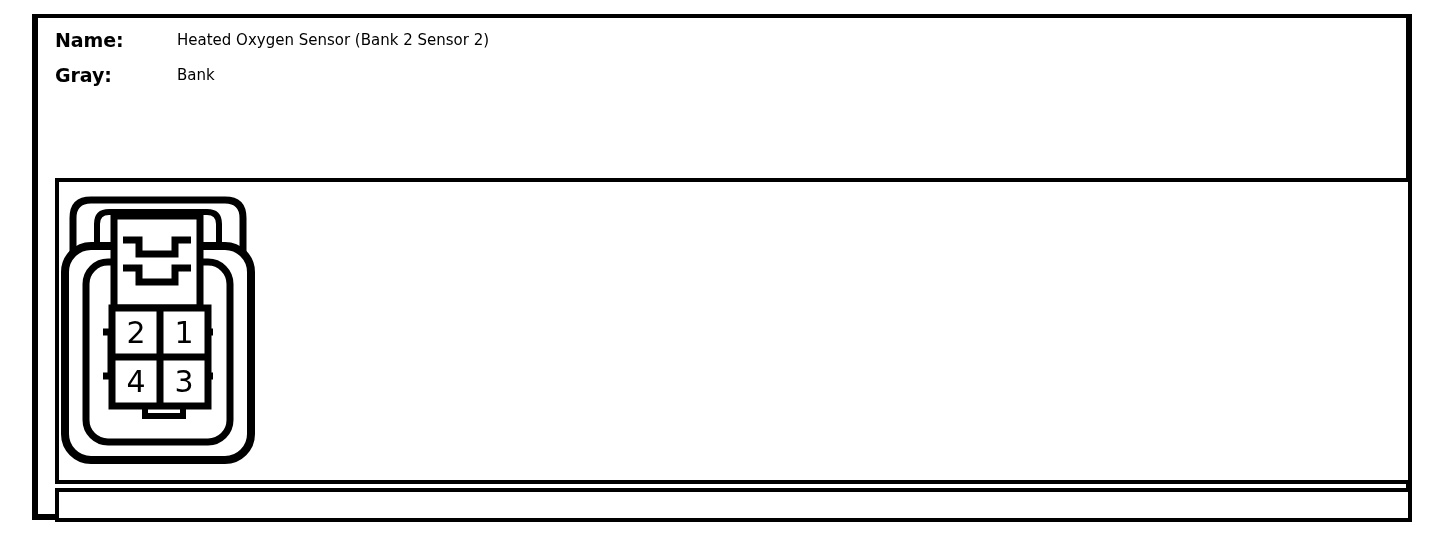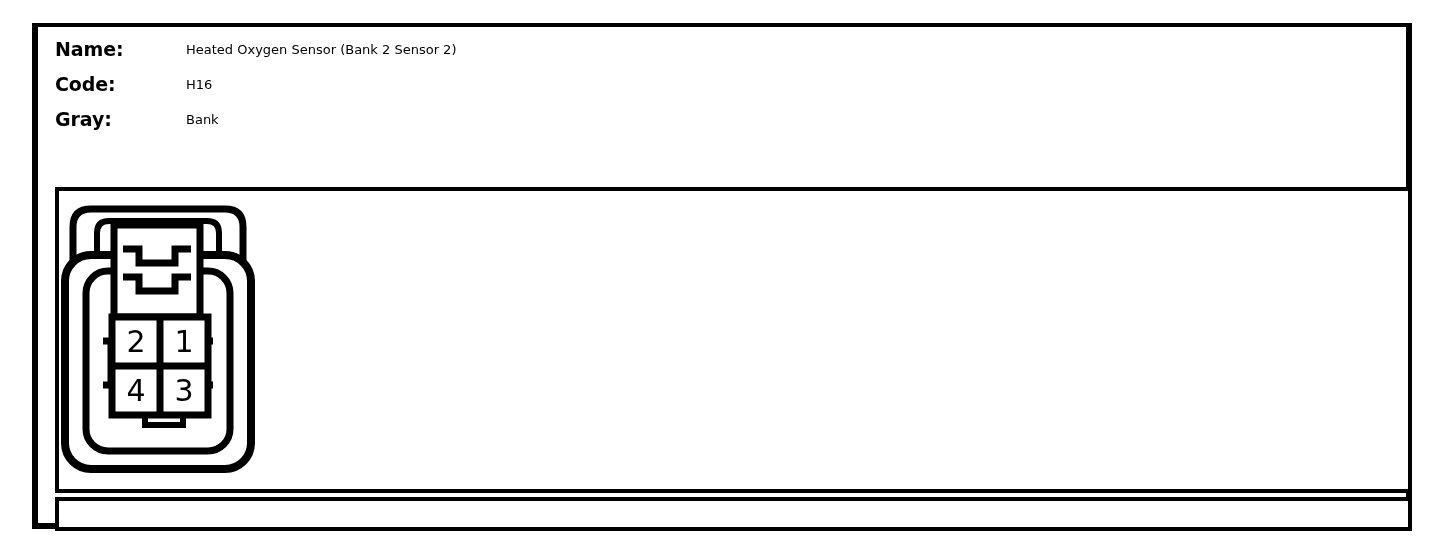--- a/index.html
+++ b/index.html
@@ -14,21 +14,21 @@
     font-family: "DejaVu Sans", "Liberation Sans", sans-serif;
     color: #000000;
     overflow: hidden;
     position: relative;
   }
 
   
   #connector-card {
     position: absolute;
     left: 32px;
-    top: 23px;
+    top: 14px;
     width: 1380px;
     height: 506px;
     box-sizing: border-box;
     border-left: 6px solid #000;
     border-top: 4px solid #000;
     border-right: 6px solid #000;
     border-bottom: 6px solid #000;
     background: #ffffff;
   }
 
@@ -46,24 +46,23 @@
   }
   .spec-label {
     width: 122px;
     font-weight: bold;
     font-size: 19px;
     line-height: 1;
     letter-spacing: -0.1px;
     white-space: nowrap;
   }
   .spec-value {
-    font-size: 13px;
+    font-size: 15px;
     line-height: 1;
     white-space: nowrap;
-    margin-left: 9px;
   }
 
   
   #diagram-panel {
     position: absolute;
     left: 17px;
     top: 160px;
     width: 1357px;
     height: 306px;
     box-sizing: border-box;
@@ -106,24 +105,20 @@
 
 <div id="connector-card">
 
   <div id="spec-table">
 
     <div class="spec-row">
       <div class="spec-label">Name:</div>
       <div class="spec-value">Heated Oxygen Sensor (Bank 2 Sensor 2)</div>
     </div>
 
-    <div class="spec-row">
-      <div class="spec-label">Code:</div>
-      <div class="spec-value">H16</div>
-    </div>
 
 
     <div class="spec-row">
       <div class="spec-label">Gray:</div>
       <div class="spec-value">Bank</div>
     </div>
 
   </div>
 
   <div id="diagram-panel">

